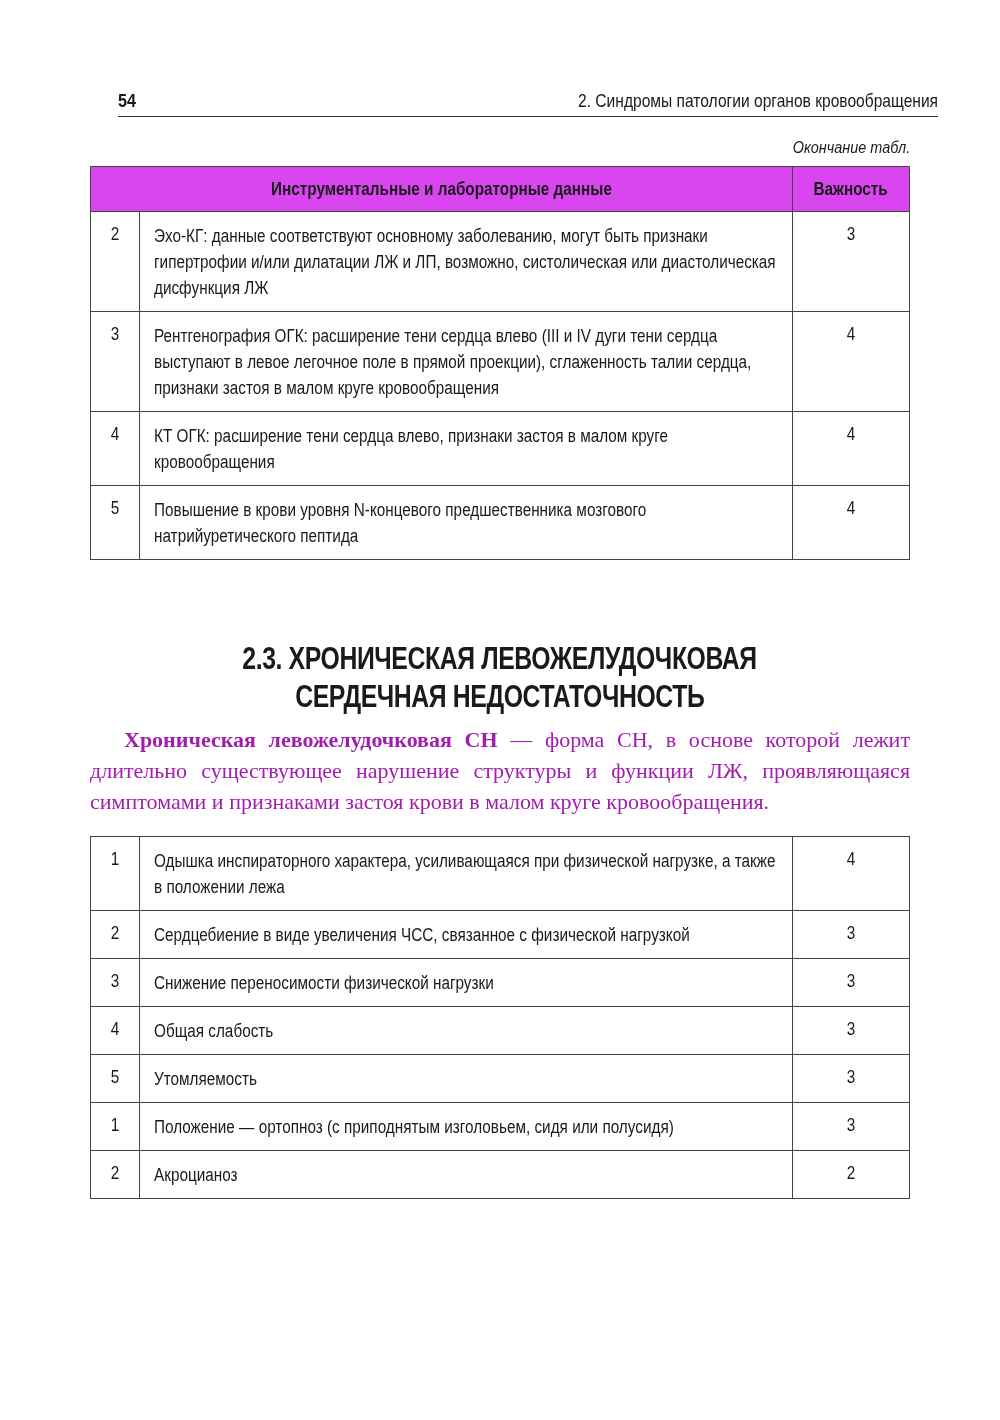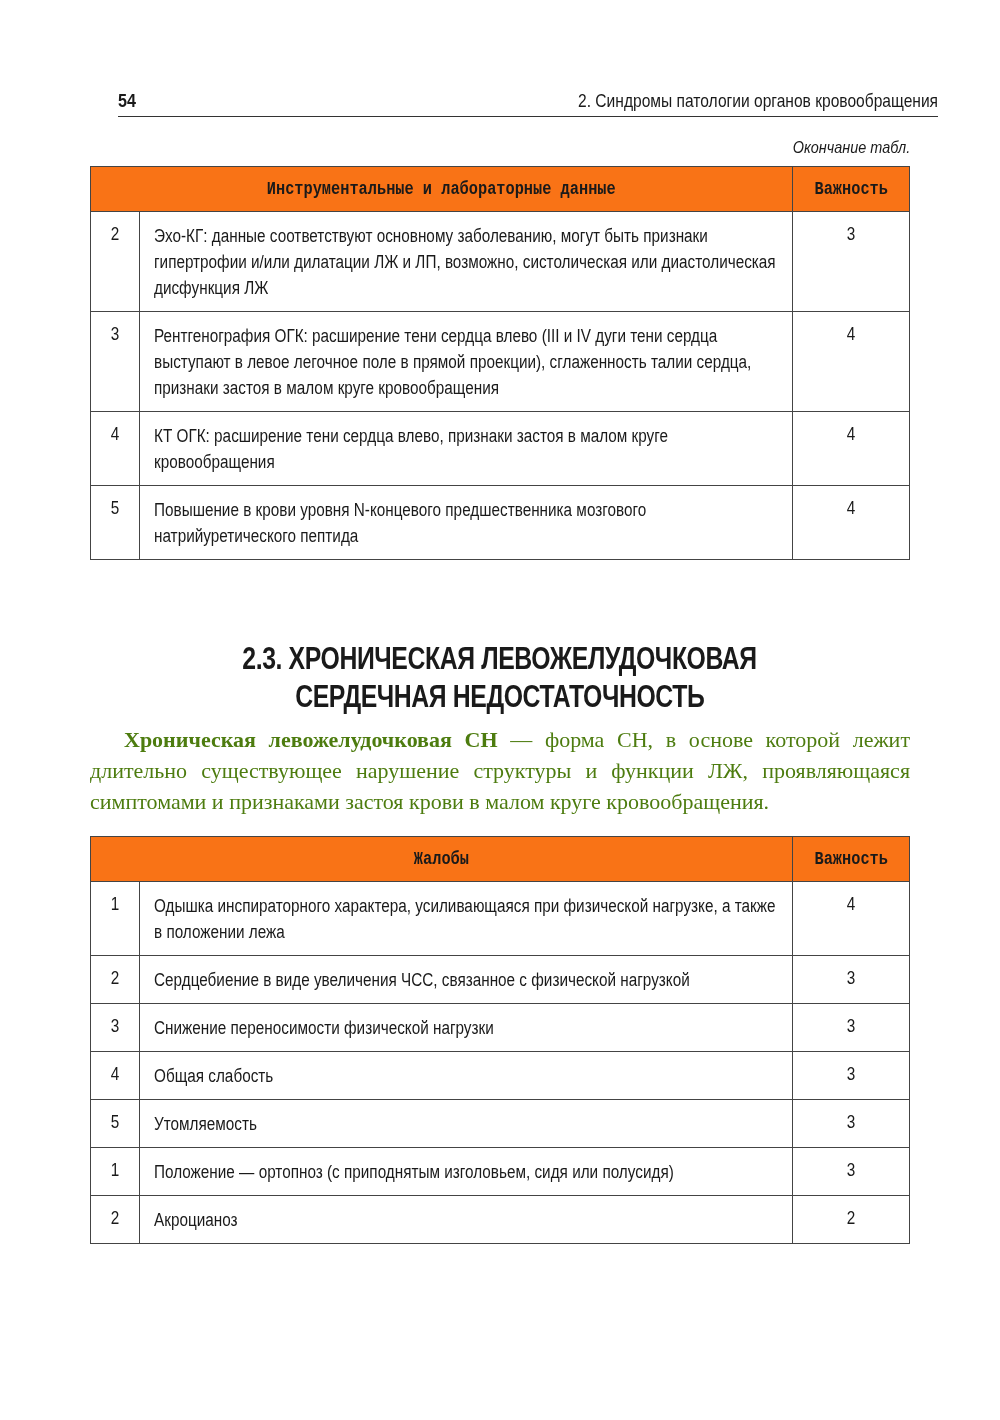--- a/index.html
+++ b/index.html
@@ -4,32 +4,32 @@
   <style>
     html, body { margin: 0; padding: 0; background: #ffffff; }
     body { width: 1000px; height: 1420px; position: relative; color: #1a1a1a; font-family: "Liberation Sans Narrow", "Liberation Sans", sans-serif; }
     .page { position: absolute; left: 90px; top: 0; width: 820px; }
     .running-head { position: absolute; top: 86px; left: 0; width: 820px; height: 30px; border-bottom: 1.5px solid #333; margin-left: 28px; }
     .page-number { position: absolute; left: 0; top: 4px; font-size: 19px; font-weight: bold; transform: scaleX(0.85); transform-origin: left; }
     .chapter-title { position: absolute; right: 0; top: 4px; font-size: 19px; transform: scaleX(0.82); transform-origin: right; white-space: nowrap; }
     .table-caption { position: absolute; top: 138px; right: 0; font-size: 17px; font-style: italic; transform: scaleX(0.85); transform-origin: right; }
     table { border-collapse: collapse; width: 820px; position: absolute; left: 0; }
     td, th { border: 1.3px solid #444; font-size: 18px; vertical-align: top; }
-    th { background: #f97316; font-weight: bold; height: 42px; vertical-align: middle; font-family: Liberation Mono, monospace; }
+    th { background: #d946ef; font-weight: bold; height: 42px; vertical-align: middle; }
     th .t { display: inline-block; transform: scaleX(0.85); }
     td.num { width: 46px; text-align: center; padding-top: 12px; }
     td.text { padding: 11px 14px 10px 14px; line-height: 26px; }
     td.text .t { display: inline-block; transform: scaleX(0.85); transform-origin: left; width: 118%; }
     td.imp { width: 114px; text-align: center; padding-top: 12px; }
     th.imp { width: 114px; }
     .num .t, .imp .t { display: inline-block; transform: scaleX(0.85); }
     #table1 { top: 166px; }
     .section-heading { position: absolute; top: 640px; left: 0; width: 820px; text-align: center; font-size: 31px; font-weight: bold; line-height: 38px; letter-spacing: -0.5px; }
     .section-heading .t { display: inline-block; transform: scaleX(0.8); }
-    .intro { position: absolute; top: 702px; left: 0; width: 820px; font-family: "Liberation Serif", serif; font-size: 22px; line-height: 31px; text-align: justify; text-indent: 34px; color: #4d7c0f; }
+    .intro { position: absolute; top: 702px; left: 0; width: 820px; font-family: "Liberation Serif", serif; font-size: 22px; line-height: 31px; text-align: justify; text-indent: 34px; color: #a21caf; }
     .intro b { font-weight: bold; }
     #table2 { top: 836px; }
   </style>
 </head>
 <body>
 
 <div class="page">
   <div class="running-head">
     <span class="page-number">54</span>
     <span class="chapter-title">2. Синдромы патологии органов кровообращения</span>
@@ -68,24 +68,20 @@
 
   <div class="section-heading">
     <span class="t">2.3. ХРОНИЧЕСКАЯ ЛЕВОЖЕЛУДОЧКОВАЯ</span><br>
     <span class="t">СЕРДЕЧНАЯ НЕДОСТАТОЧНОСТЬ</span>
   </div>
 
   <p class="intro"><b>Хроническая левожелудочковая СН</b><span> — форма СН, в основе которой лежит длительно существующее нарушение структуры и функции ЛЖ, проявляющаяся симптомами и признаками застоя крови в малом круге кровообращения.</span></p>
 
   <table id="table2">
     <tbody>
-        <tr>
-      <th colspan="2"><span class="t">Жалобы</span></th>
-      <th class="imp"><span class="t">Важность</span></th>
-    </tr>
     <tr>
       <td class="num"><span class="t">1</span></td>
       <td class="text"><span class="t">Одышка инспираторного характера, усиливающаяся при физической нагрузке, а также в положении лежа</span></td>
       <td class="imp"><span class="t">4</span></td>
     </tr>
     <tr>
       <td class="num"><span class="t">2</span></td>
       <td class="text"><span class="t">Сердцебиение в виде увеличения ЧСС, связанное с физической нагрузкой</span></td>
       <td class="imp"><span class="t">3</span></td>
     </tr>

